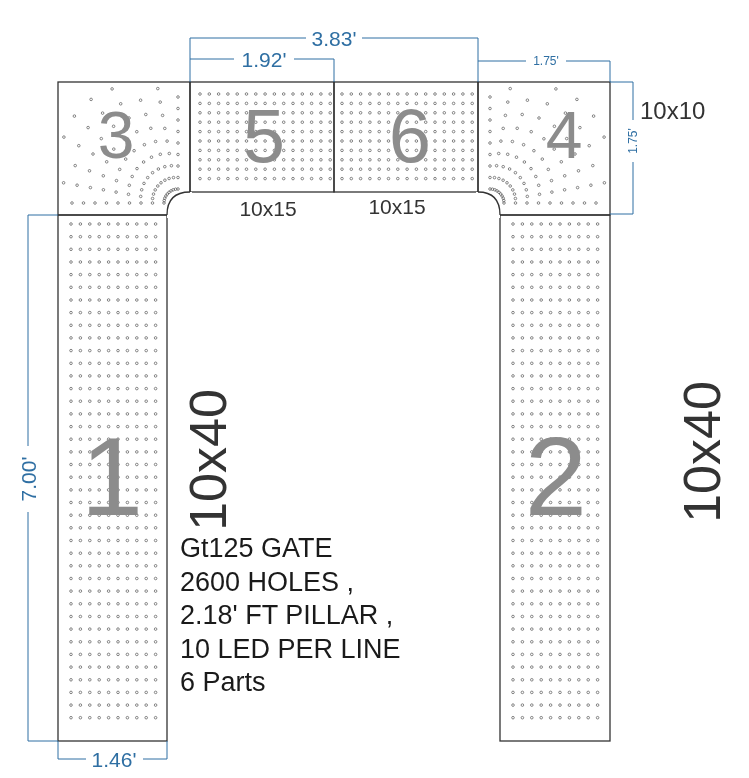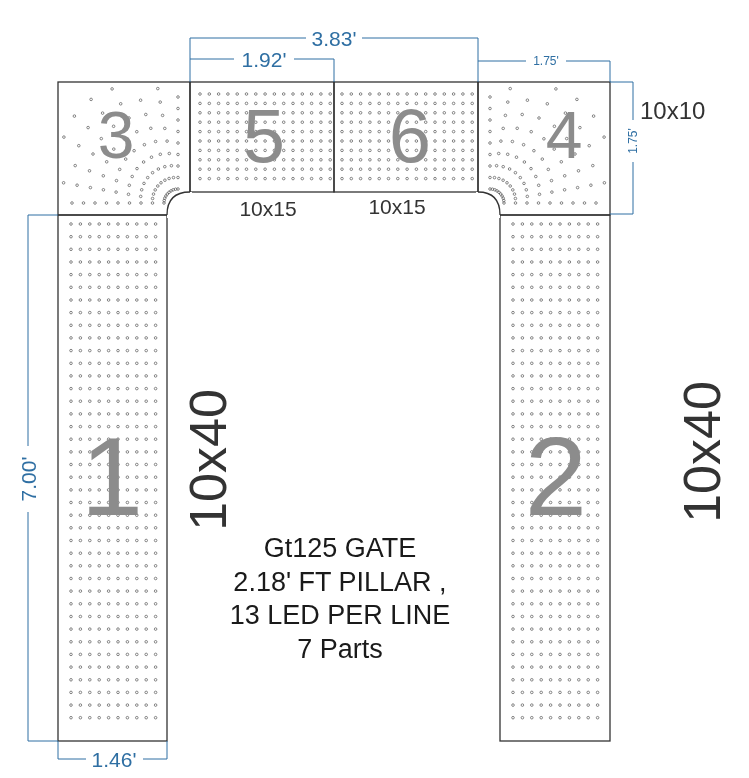--- a/index.html
+++ b/index.html
@@ -1,21 +1,21 @@
 <!DOCTYPE html>
 <html><head>
 <meta charset="utf-8">
 <style>
   html, body { margin: 0; padding: 0; background: #ffffff; }
   body { width: 749px; height: 778px; position: relative; overflow: hidden; font-family: "Liberation Sans", sans-serif; }
   #stage { position: absolute; left: 0; top: 0; width: 749px; height: 778px; }
   .dim-text { fill: #2f6fa3; font-family: "Liberation Sans", sans-serif; }
   .label-text { fill: #333333; font-family: "Liberation Sans", sans-serif; }
   .num-text { fill: #8c8c8c; font-family: "Liberation Sans", sans-serif; }
-  .info-block { position: absolute; left: 180px; top: 532px; width: 320px; text-align: center; color: #1a1a1a; font-size: 27px; line-height: 33.5px; font-family: "Liberation Sans", sans-serif; }
+  .info-block { position: absolute; left: 180px; top: 532px; width: 320px; text-align: left; color: #1a1a1a; font-size: 27px; line-height: 33.5px; font-family: "Liberation Sans", sans-serif; }
   .info-line { display: block; white-space: nowrap; }
 </style>
 </head>
 <body>
 
 <svg id="stage" width="749" height="778" viewBox="0 0 749 778" xmlns="http://www.w3.org/2000/svg">
 
   <g id="holes-pillar1">
       <circle cx="71.0" cy="224.0" r="1.3" fill="none" stroke="#555555" stroke-width="0.7"></circle>
       <circle cx="80.4" cy="224.0" r="1.3" fill="none" stroke="#555555" stroke-width="0.7"></circle>
@@ -1357,16 +1357,17 @@
 
   <text class="label-text" x="268" y="216" font-size="21" text-anchor="middle">10x15</text>
   <text class="label-text" x="397" y="214" font-size="21" text-anchor="middle">10x15</text>
   <text class="label-text" x="640" y="119" font-size="24">10x10</text>
   <text class="label-text" x="0" y="0" font-size="52" text-anchor="middle" transform="translate(226,460) rotate(-90)">10x40</text>
   <text class="label-text" x="0" y="0" font-size="52" text-anchor="middle" transform="translate(720,452) rotate(-90)">10x40</text>
 </svg>
 
 <div class="info-block">
   <span class="info-line">Gt125 GATE</span>
+  <span class="info-line">2600 HOLES ,</span>
   <span class="info-line">2.18' FT PILLAR ,</span>
-  <span class="info-line">13 LED PER LINE</span>
-  <span class="info-line">7 Parts</span>
+  <span class="info-line">10 LED PER LINE</span>
+  <span class="info-line">6 Parts</span>
 </div>
 
 </body></html>

